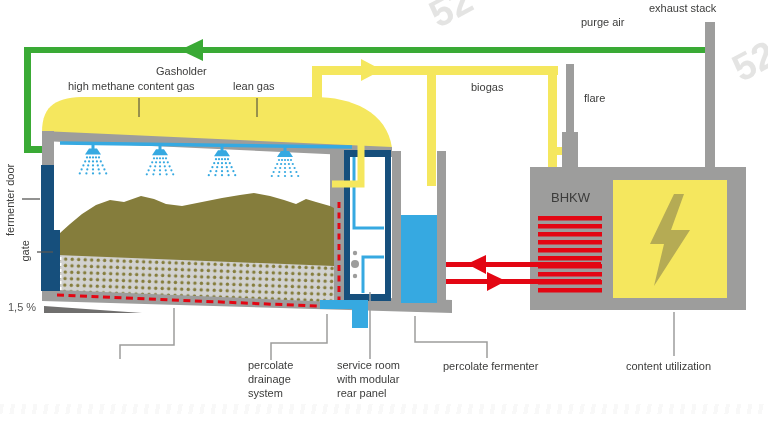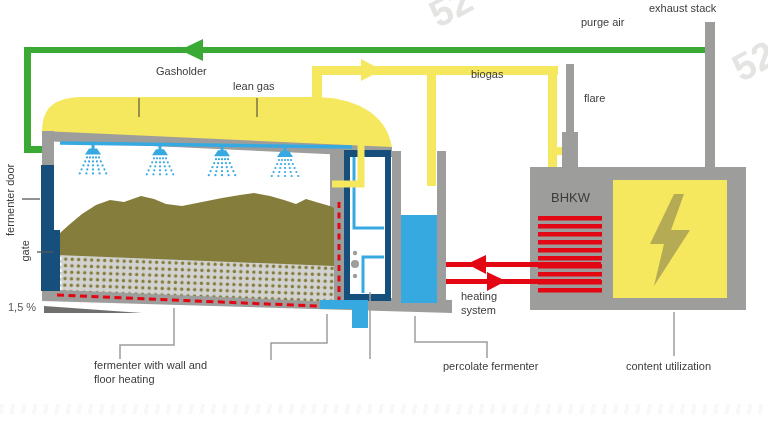--- a/index.html
+++ b/index.html
@@ -255,29 +255,30 @@
     <g stroke="var(--subtext)" stroke-width="1.3">
       <line x1="22" y1="199" x2="40" y2="199"></line>
       <line x1="37" y1="252" x2="53" y2="252"></line>
       <line x1="139" y1="98" x2="139" y2="117" stroke="var(--text)" stroke-width="1"></line>
       <line x1="257" y1="98" x2="257" y2="117" stroke="var(--text)" stroke-width="1"></line>
     </g>
   </svg>
 
   <div class="lbl" style="left:649px;top:2px">exhaust stack</div>
   <div class="lbl" style="left:581px;top:16px">purge air</div>
-  <div class="lbl" style="left:471px;top:68px">biogas</div>
+  <div class="lbl" style="left:471px;top:81px">biogas</div>
   <div class="lbl" style="left:584px;top:92px">flare</div>
   <div class="lbl" style="left:156px;top:65px">Gasholder</div>
+  <div class="lbl" style="left:68px;top:80px">high methane content gas</div>
   <div class="lbl" style="left:233px;top:80px">lean gas</div>
   <div class="lbl big" style="left:551px;top:190px">BHKW</div>
-  <div class="lbl wrap" style="left:461px;top:290px;width:50px">heating system</div>
   <div class="lbl muted" style="left:8px;top:301px">1,5 %</div>
   <div class="lbl rot" style="left:-44px;top:193px;width:110px">fermenter door</div>
   <div class="lbl rot" style="left:-4px;top:244px;width:60px">gate</div>
-  <div class="lbl wrap" style="left:94px;top:359px;width:115px">fermenter with wall and floor heating</div>
+  <div class="lbl wrap" style="left:248px;top:359px;width:70px">percolate drainage system</div>
+  <div class="lbl wrap" style="left:337px;top:359px;width:80px">service room with modular rear panel</div>
   <div class="lbl" style="left:443px;top:360px">percolate fermenter</div>
   <div class="lbl" style="left:626px;top:360px">content utilization</div>
 
   <div class="wm" style="left:430px;top:-14px">52</div>
   <div class="wm" style="left:733px;top:40px">52</div>
   <div class="wmstrip"></div>
 </div>
 
 </body></html>

